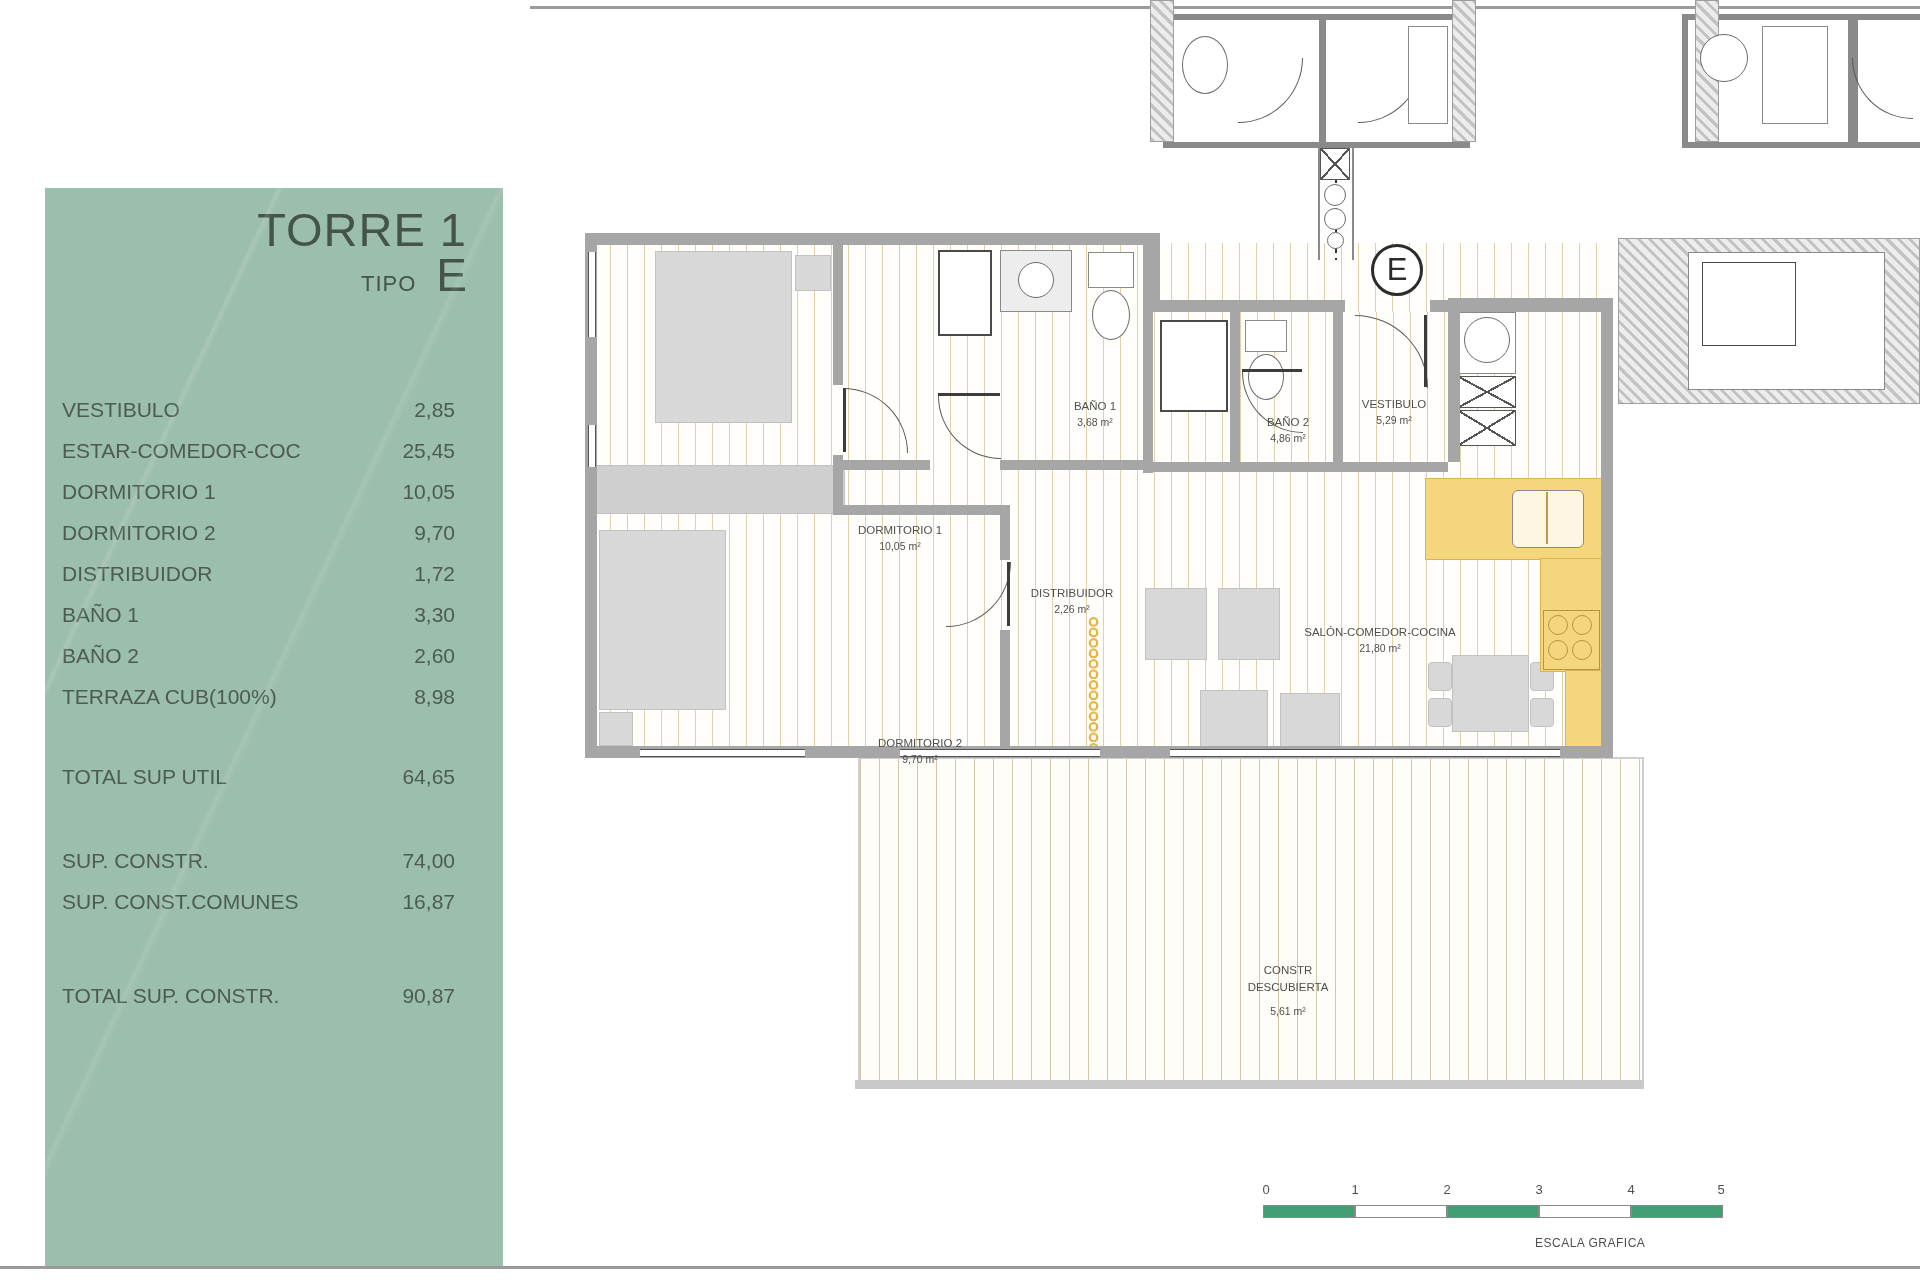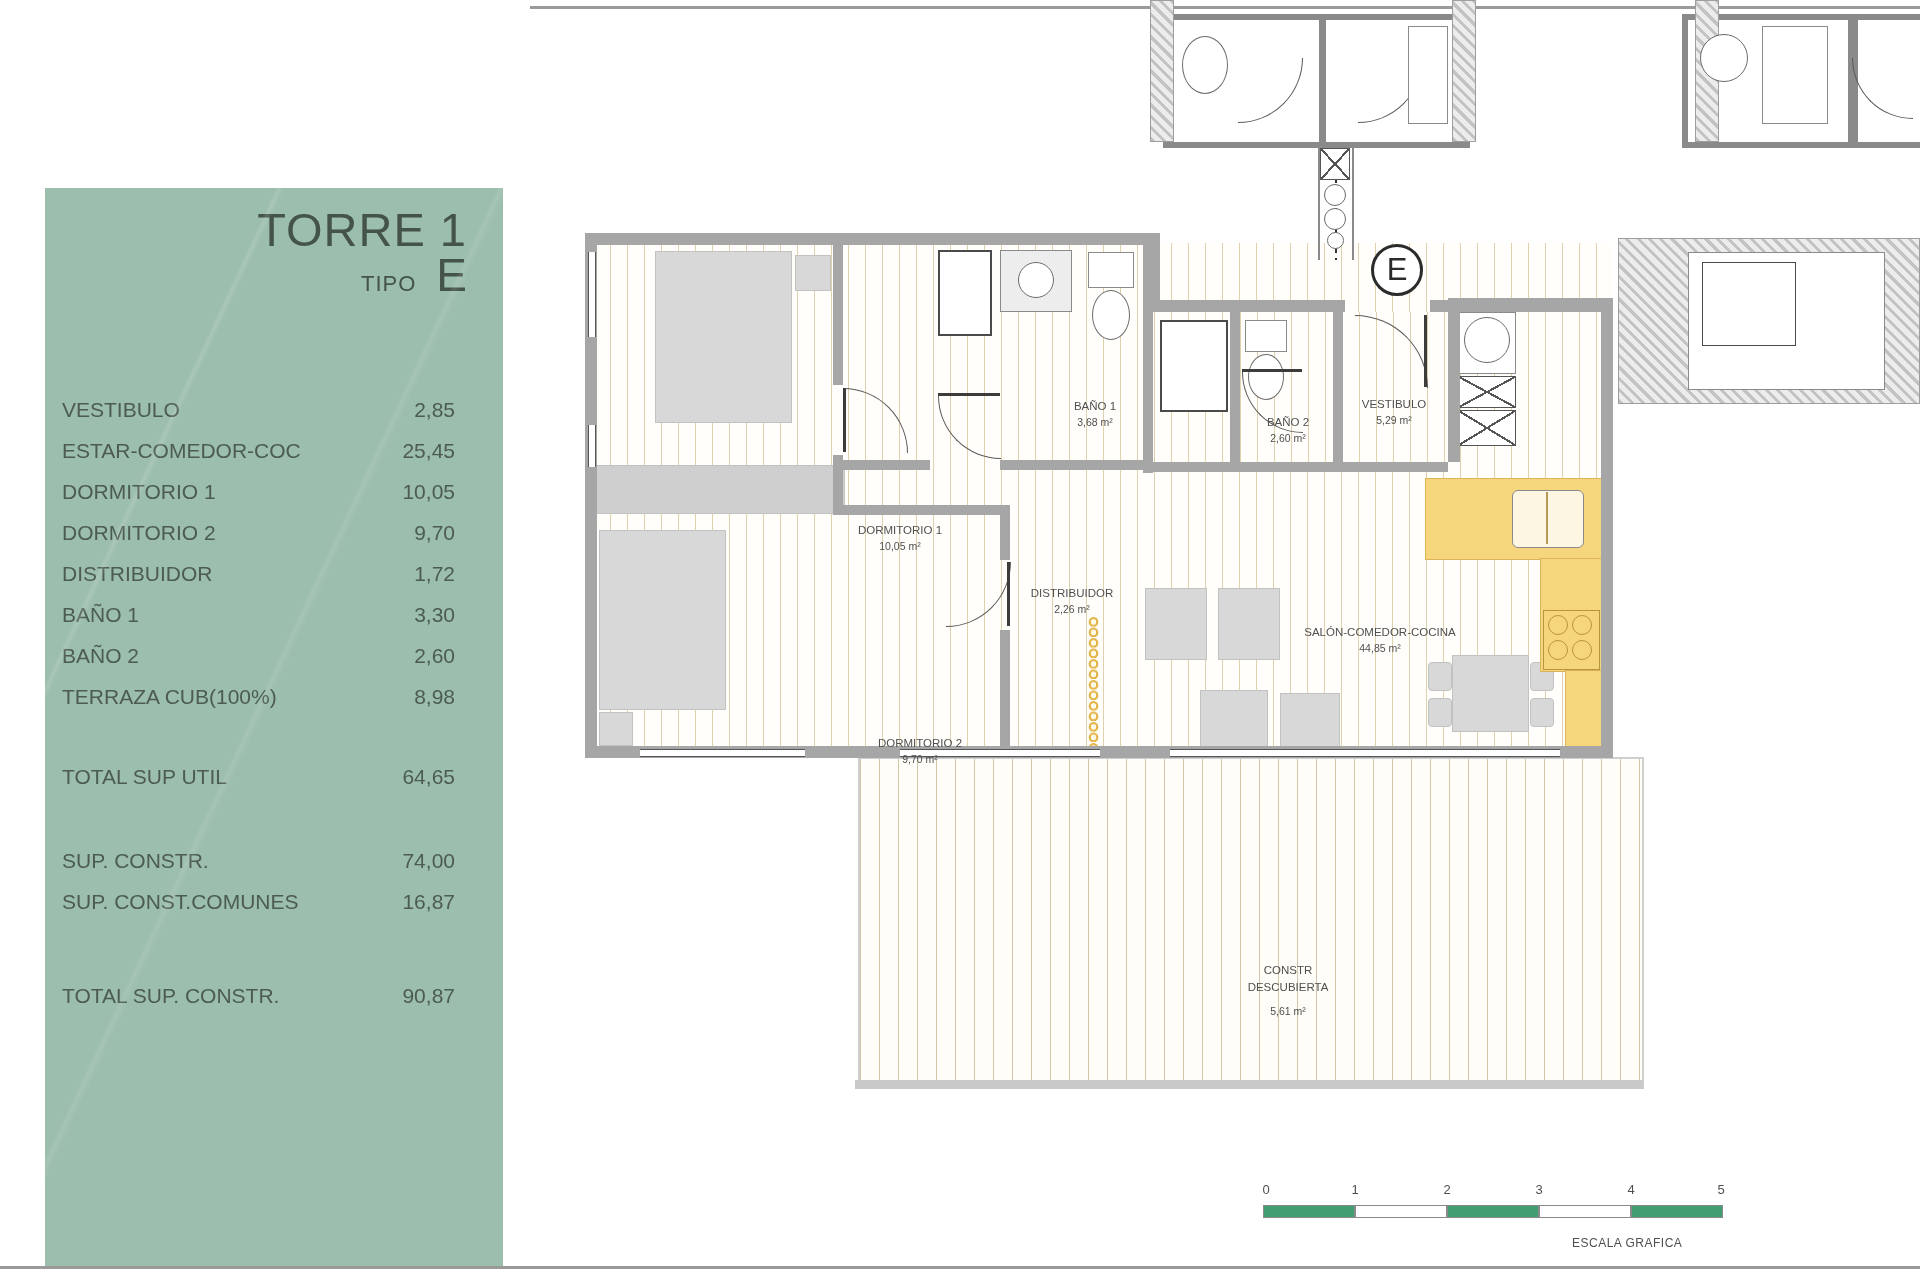--- a/index.html
+++ b/index.html
@@ -252,37 +252,37 @@
   <div class="ecirc" style="left:1371px;top:244px;">
     <span>E</span>
   </div>
 
   <div class="rlabel" style="left:1095px;top:398px;">
     <div>BAÑO 1</div>
     <div class="area">3,68 m²</div>
   </div>
   <div class="rlabel" style="left:1288px;top:414px;">
     <div>BAÑO 2</div>
-    <div class="area">2,60 m²</div>
+    <div class="area">4,86 m²</div>
   </div>
   <div class="rlabel" style="left:1394px;top:396px;">
     <div>VESTIBULO</div>
     <div class="area">5,29 m²</div>
   </div>
   <div class="rlabel" style="left:900px;top:522px;">
     <div>DORMITORIO 1</div>
     <div class="area">10,05 m²</div>
   </div>
   <div class="rlabel" style="left:1072px;top:585px;">
     <div>DISTRIBUIDOR</div>
     <div class="area">2,26 m²</div>
   </div>
   <div class="rlabel" style="left:1380px;top:624px;">
     <div>SALÓN-COMEDOR-COCINA</div>
-    <div class="area">44,85 m²</div>
+    <div class="area">21,80 m²</div>
   </div>
   <div class="rlabel" style="left:920px;top:735px;">
     <div>DORMITORIO 2</div>
     <div class="area">9,70 m²</div>
   </div>
   <div class="rlabel" style="left:1288px;top:962px;">
     <div>CONSTR</div>
     <div>DESCUBIERTA</div>
     <div class="area" style="margin-top:7px;">5,61 m²</div>
   </div>
@@ -292,16 +292,16 @@
     <span class="sb-tick" style="left:1355px;top:1182px;">1</span>
     <span class="sb-tick" style="left:1447px;top:1182px;">2</span>
     <span class="sb-tick" style="left:1539px;top:1182px;">3</span>
     <span class="sb-tick" style="left:1631px;top:1182px;">4</span>
     <span class="sb-tick" style="left:1721px;top:1182px;">5</span>
     <div class="sb-seg" style="left:1263px;top:1205px;width:92px;background:#409e72;"></div>
     <div class="sb-seg" style="left:1355px;top:1205px;width:92px;background:#ffffff;"></div>
     <div class="sb-seg" style="left:1447px;top:1205px;width:92px;background:#409e72;"></div>
     <div class="sb-seg" style="left:1539px;top:1205px;width:92px;background:#ffffff;"></div>
     <div class="sb-seg" style="left:1631px;top:1205px;width:92px;background:#409e72;"></div>
-    <div class="sb-cap" style="left:1572px;top:1236px;">ESCALA GRAFICA</div>
+    <div class="sb-cap" style="left:1535px;top:1236px;">ESCALA GRAFICA</div>
   </div>
 
 </div>
 
 </body></html>

